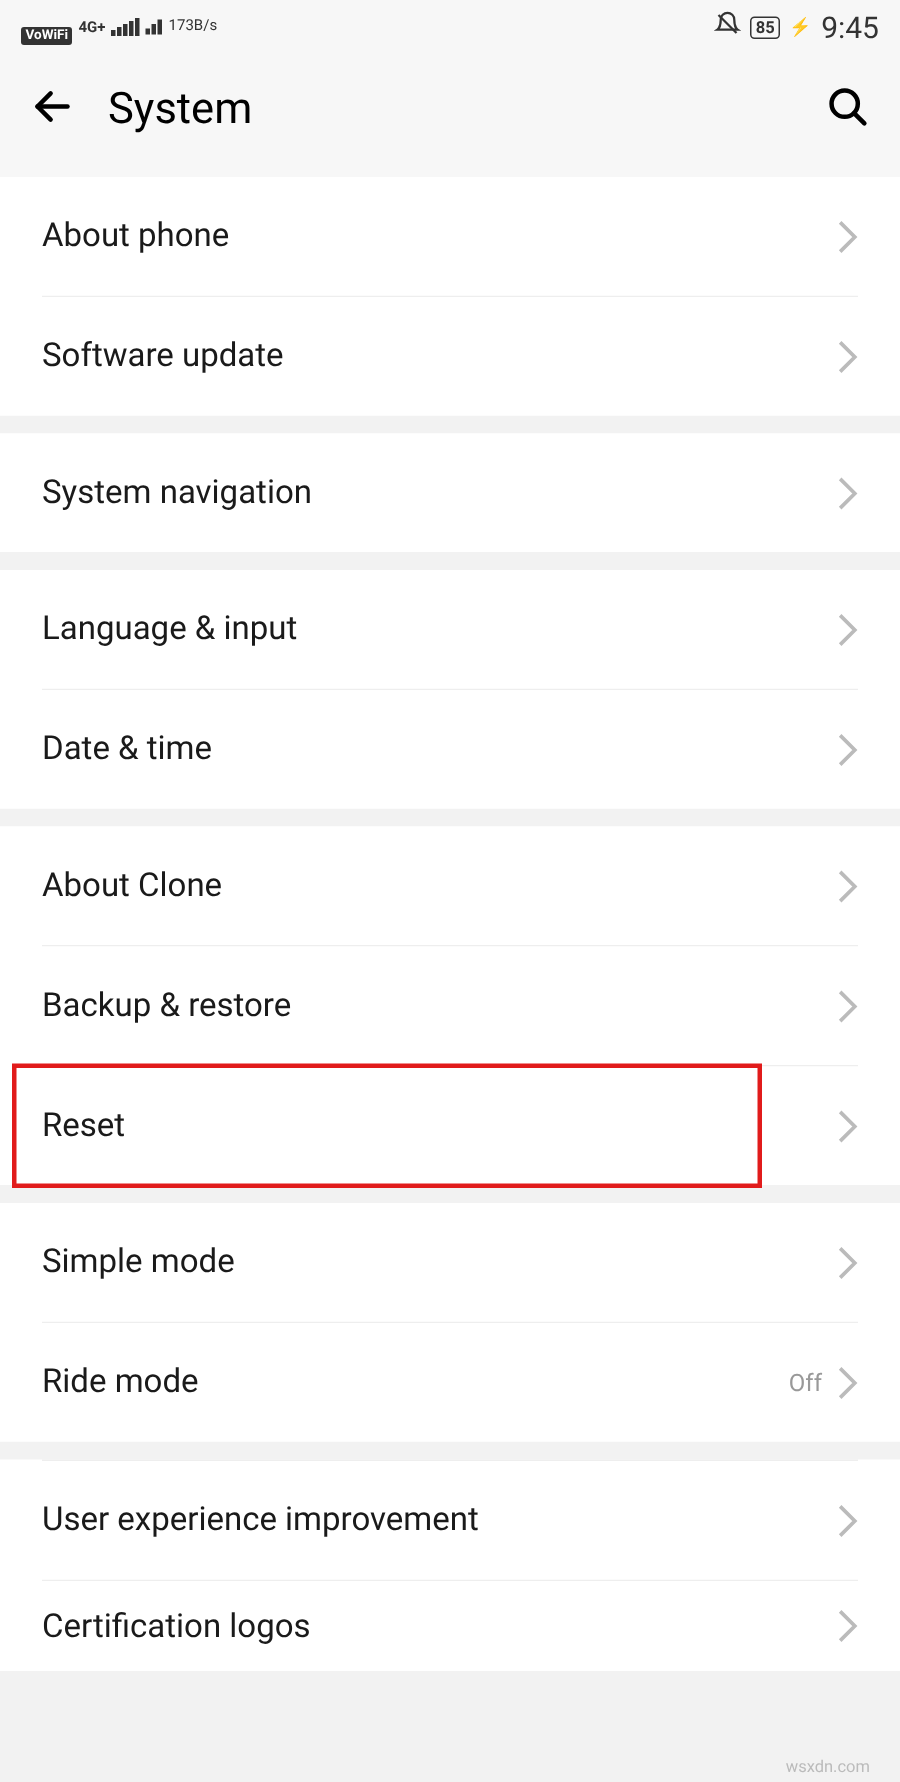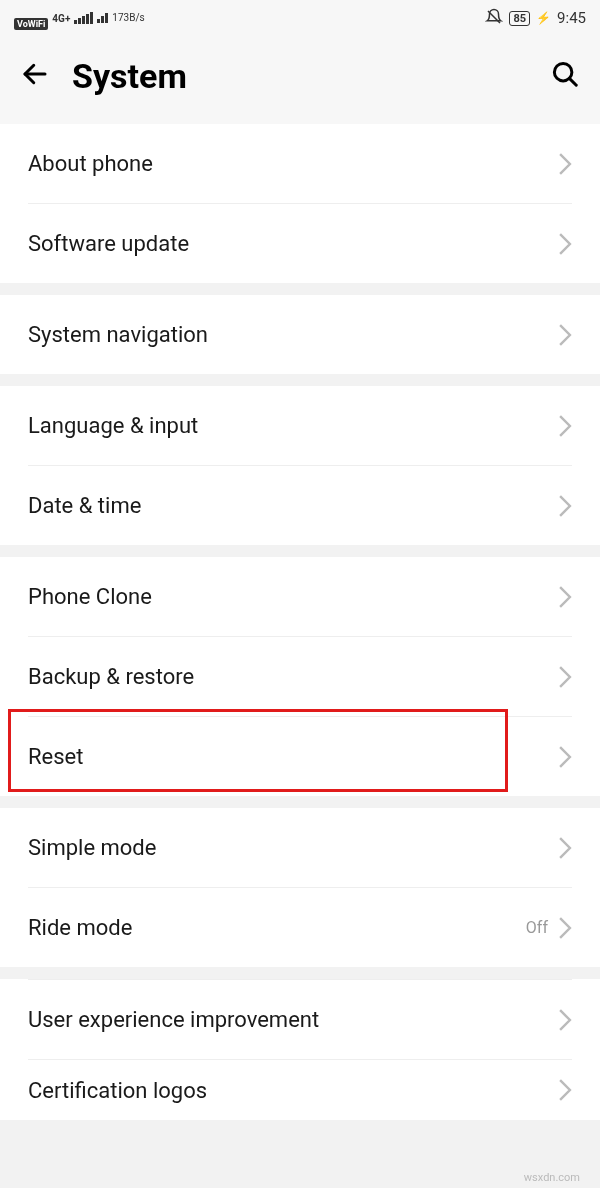--- a/index.html
+++ b/index.html
@@ -49,32 +49,32 @@
     .net-speed { font-size: 10px; line-height: 1; display:flex; flex-direction:row; }
     .battery-box {
       border: 1.5px solid #333;
       border-radius: 3px;
       padding: 0 3px;
       font-size: 11px;
       font-weight: bold;
       display:inline-flex;
       align-items:center;
     }
-    .clock { font-size: 15px; }
+    .clock { font-size: 20px; }
     .bolt { font-size: 12px; }
     .header {
       background: #f7f7f7;
       display: flex;
       align-items: center;
       padding: 20px 20px 28px 20px;
       gap: 22px;
     }
     .header .title {
-      font-size: 34px;
-      font-weight: 700;
+      font-size: 29px;
+      font-weight: 400;
       flex: 1;
     }
     .section {
       background: #fff;
       margin-bottom: 12px;
     }
     .row {
       display: flex;
       align-items: center;
       padding: 0 28px;
@@ -216,21 +216,21 @@
     <span class="chevron">
         <svg width="14" height="22" viewBox="0 0 10 18" fill="none" stroke="#bbb" stroke-width="2">
           <polyline points="1 1 9 9 1 17"></polyline>
         </svg>
       </span>
   </div>
 </div>
 
 <div class="section">
   <div class="row">
-    <span class="label">Phone Clone</span>
+    <span class="label">About Clone</span>
     <span class="chevron">
         <svg width="14" height="22" viewBox="0 0 10 18" fill="none" stroke="#bbb" stroke-width="2">
           <polyline points="1 1 9 9 1 17"></polyline>
         </svg>
       </span>
   </div>
   <div class="divider"></div>
   <div class="row">
     <span class="label">Backup &amp; restore</span>
     <span class="chevron">

